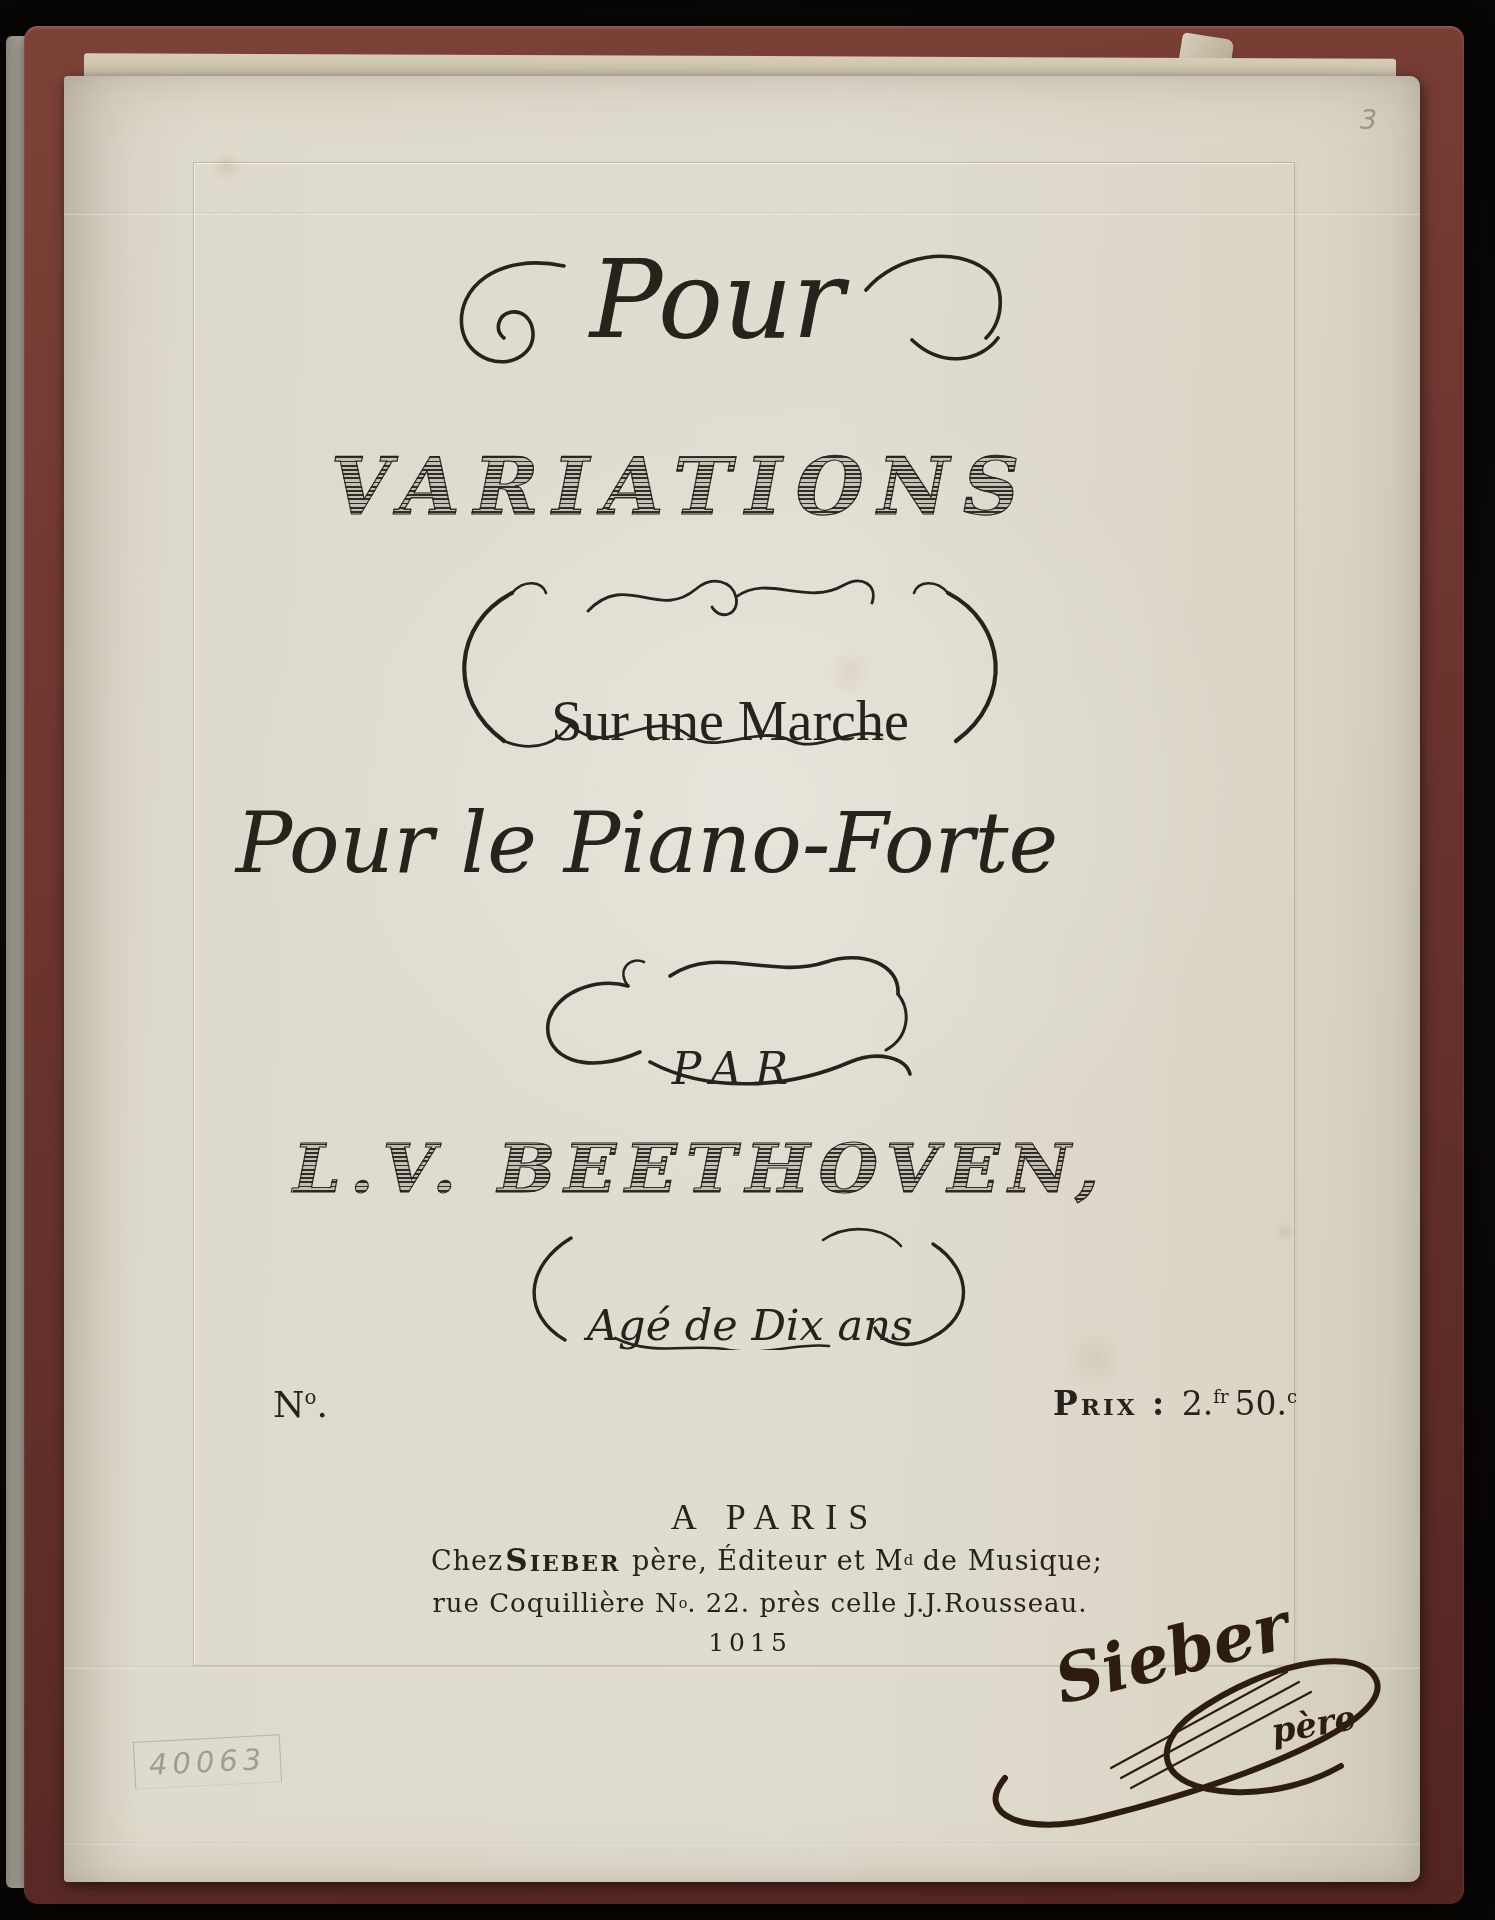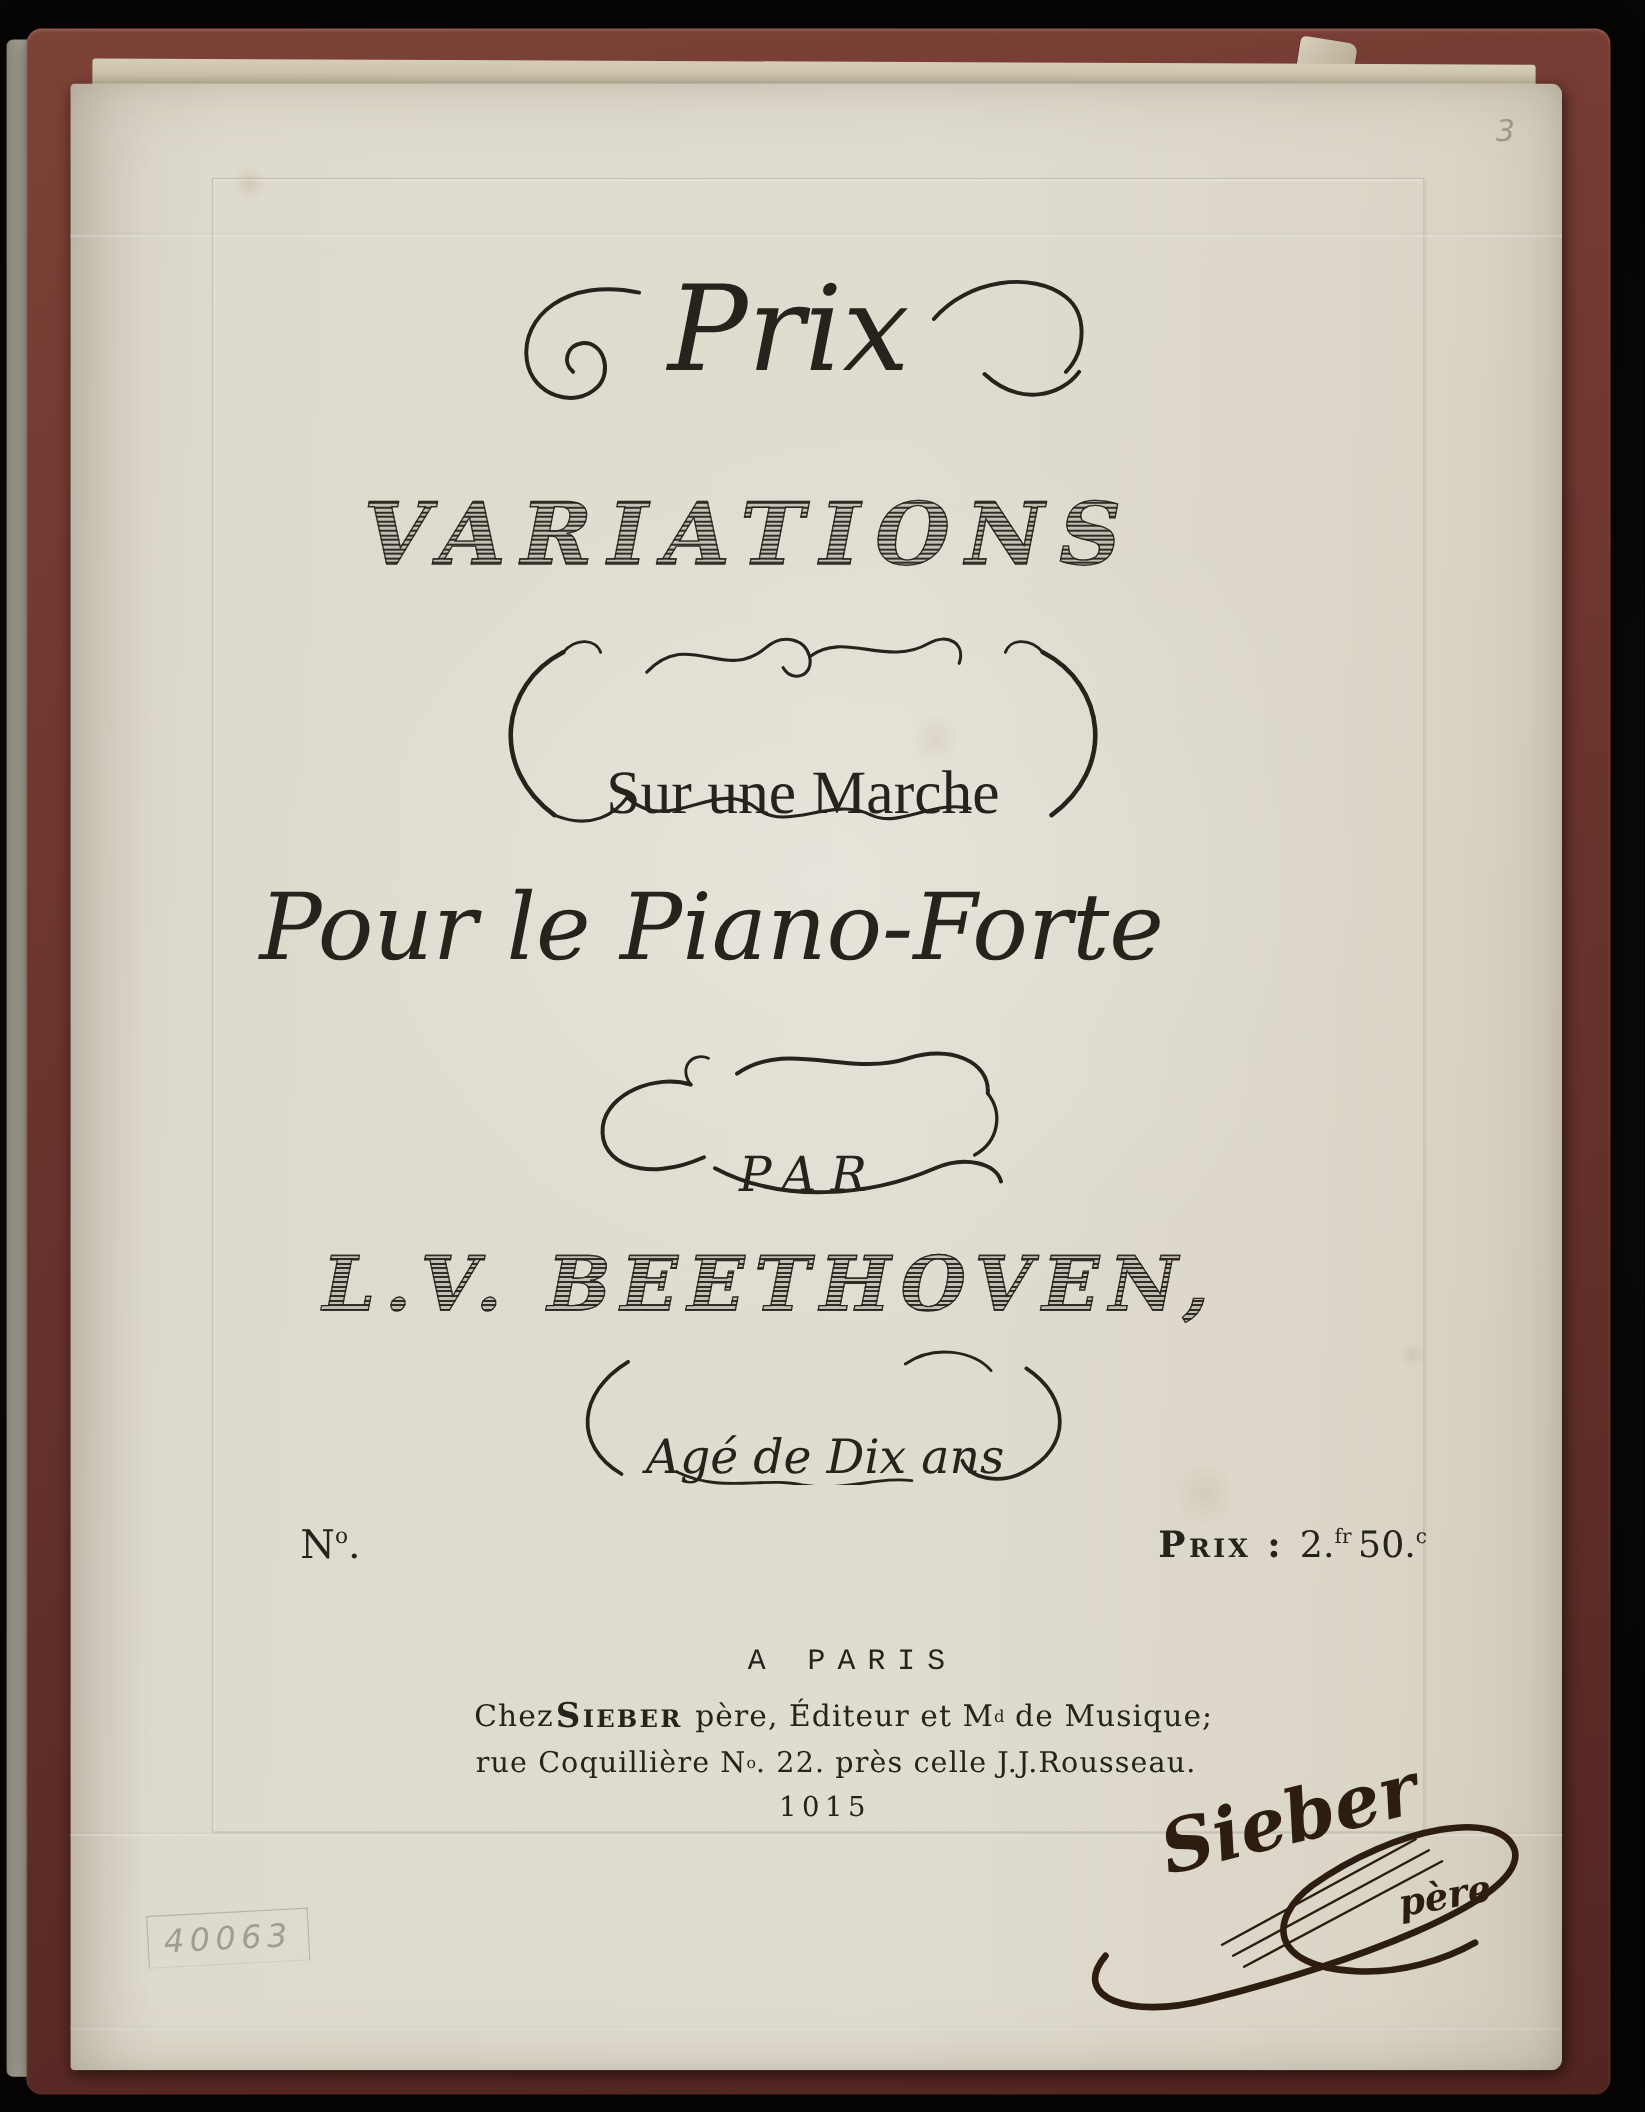--- a/index.html
+++ b/index.html
@@ -100,21 +100,21 @@
     <div class="paper-crease" style="top:1590px"></div>
     <div class="paper-crease" style="top:1766px; opacity:.6"></div>
 
     <div class="pencil" style="position:absolute; left:1296px; top:28px; font-size:27px; font-style:italic;">3</div>
 
     <div class="abs-line" style="top:168px">
       <div class="shift" style="transform:translateX(-15px); gap:6px;">
         <svg class="fl" width="130" height="132" viewBox="0 0 130 132">
           <path stroke-width="3.6" d="M118,22 C52,8 10,44 16,84 C21,116 60,128 80,108 C94,94 86,66 66,68 C52,70 48,86 58,94"></path>
         </svg>
-        <span class="script" style="font-size:108px; line-height:1; padding:0 8px 20px 8px;">Prix</span>
+        <span class="script" style="font-size:108px; line-height:1; padding:0 8px 20px 8px;">Pour</span>
         <svg class="fl" width="150" height="132" viewBox="0 0 150 132">
           <path stroke-width="3.6" d="M8,46 C38,10 98,2 128,26 C148,42 146,76 128,94 M54,96 C86,126 124,116 140,94"></path>
         </svg>
       </div>
     </div>
 
     <div class="abs-line" style="top:372px">
       <div class="shift" style="transform:translateX(-60px)">
         <span class="hatched" style="font-size:78px; letter-spacing:14px; line-height:1;">VARIATIONS</span>
       </div>
@@ -181,21 +181,21 @@
 
     <div style="position:absolute; left:209px; top:1308px; font-size:36px;">
       <span>N</span><sup class="eng">o</sup><span>.</span>
     </div>
     <div style="position:absolute; left:989px; top:1308px; font-size:33px;">
       <span class="sc" style="letter-spacing:3px;">Prix : </span><span>2.</span><sup class="eng">fr</sup><span style="padding-left:6px;">50.</span><sup class="eng">c</sup>
     </div>
 
     <div class="abs-line" style="top:1420px">
       <div class="shift" style="transform:translateX(25px)">
-        <span style="font-size:27px; letter-spacing:11px; font-family:Liberation Mono, monospace;margin-left:16px;">A PARIS</span>
+        <span style="font-size:36px; letter-spacing:11px; font-family:Liberation Serif, serif;margin-left:16px;">A PARIS</span>
       </div>
     </div>
     <div class="abs-line" style="top:1466px">
       <div class="shift" style="transform:translateX(25px); font-size:27px; letter-spacing:1px;">
         <span>Chez </span>
         <span class="sc" style="font-size:31px; letter-spacing:2px; padding:0 2px;">Sieber</span>
         <span style="white-space:pre;"> père, Éditeur et M</span>
           <sup class="eng">d</sup>
           <span style="white-space:pre;"> de Musique;</span>
       </div>

